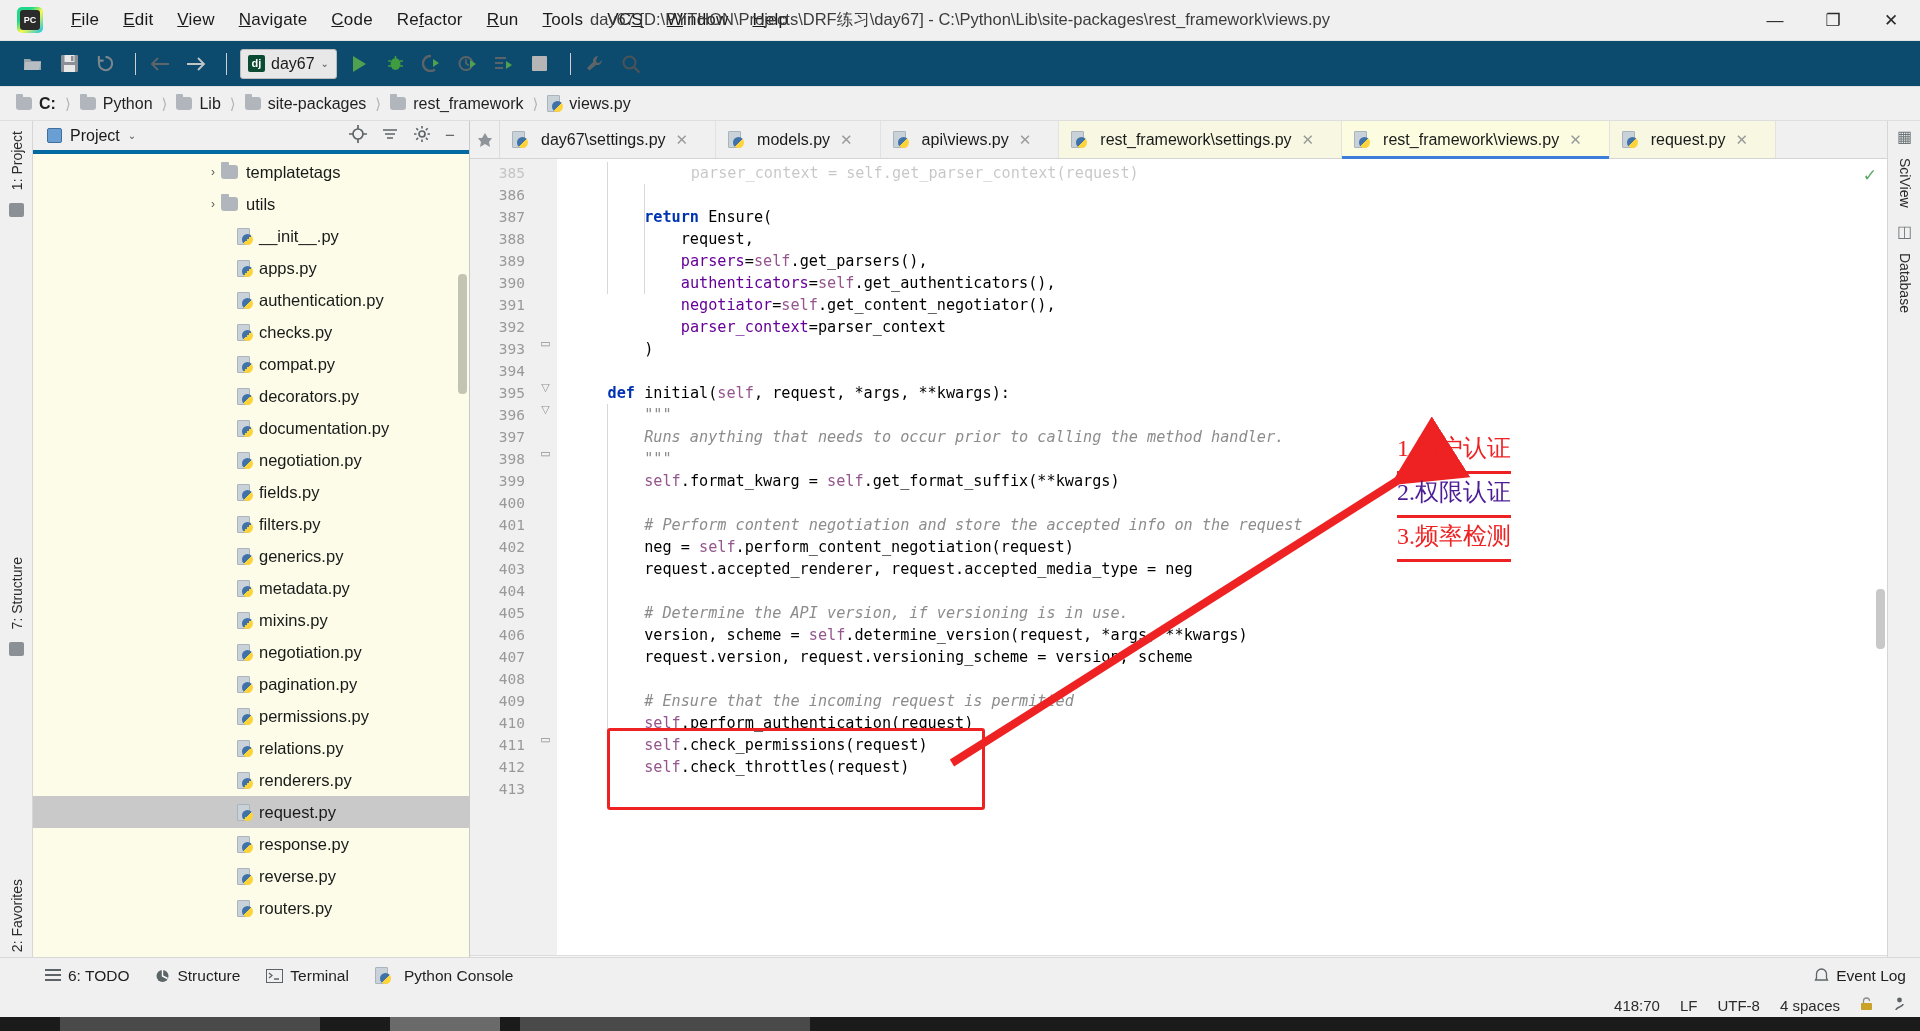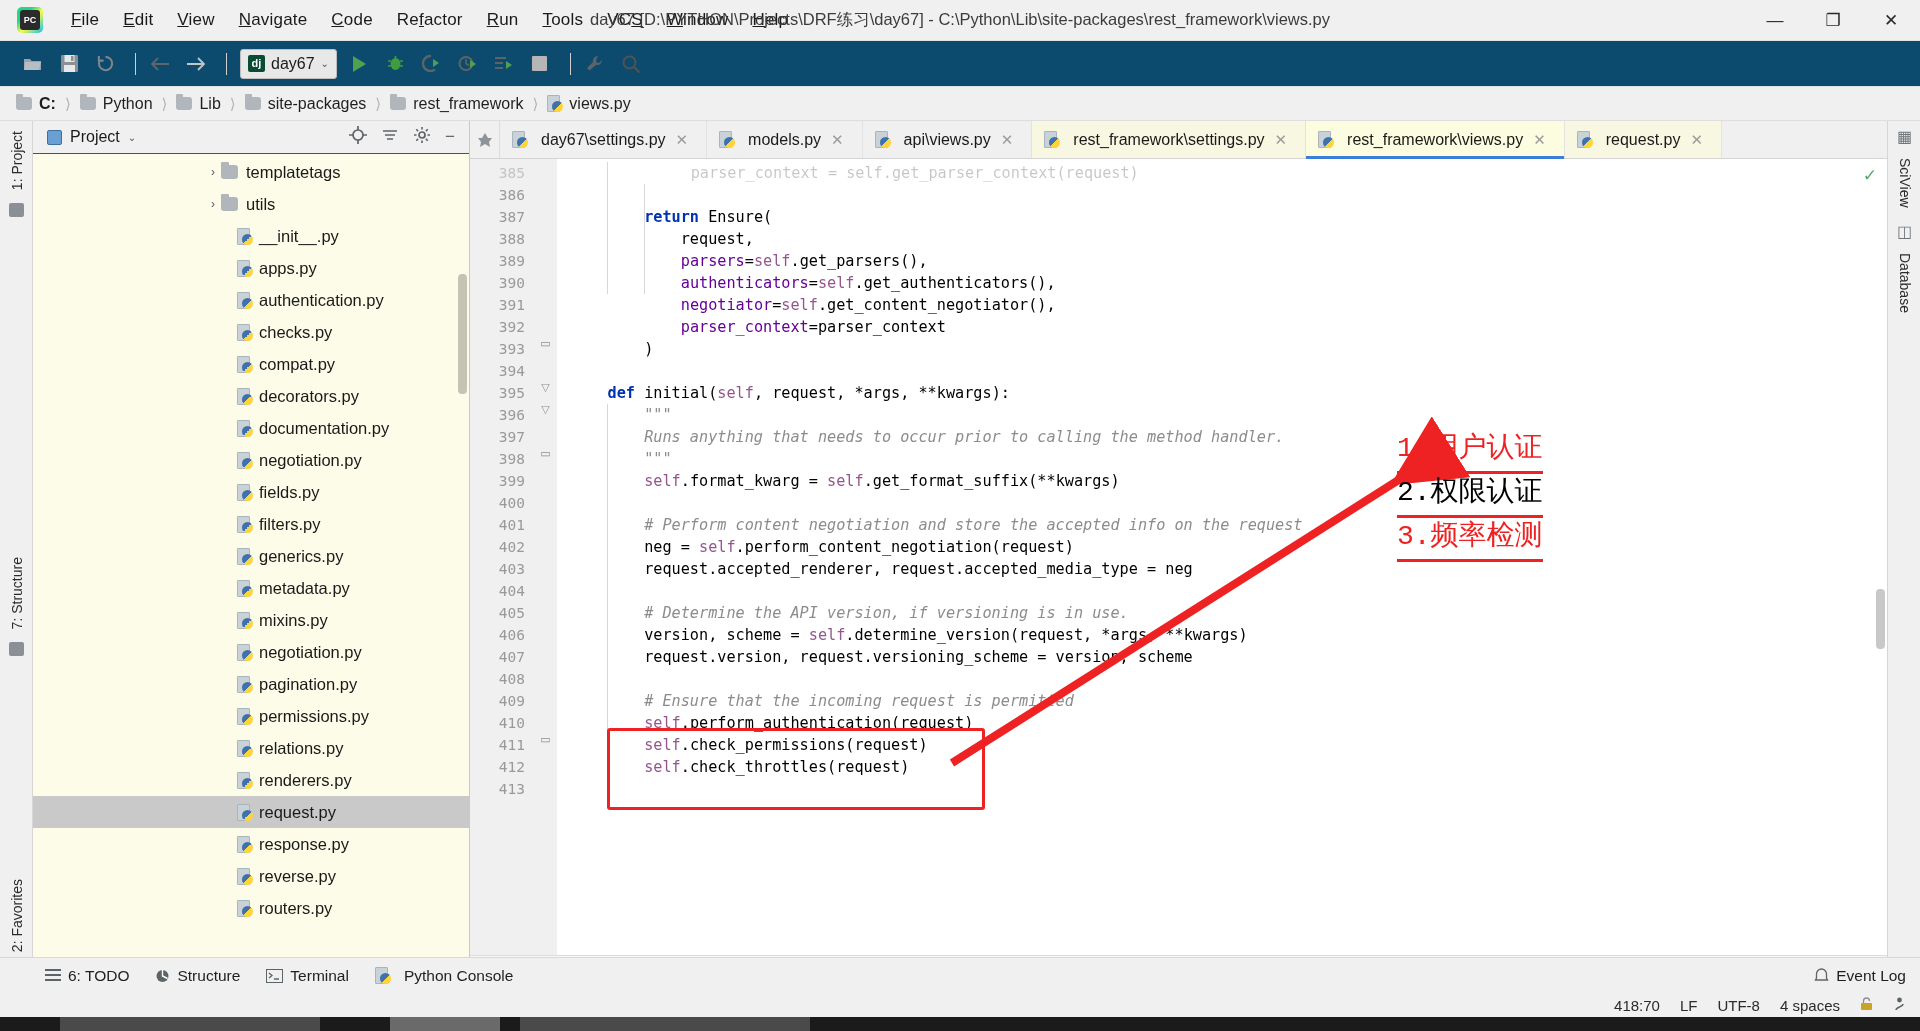--- a/index.html
+++ b/index.html
@@ -117,21 +117,21 @@
   .rr-top { position: absolute; top: 6px; left: 0; width: 33px; display:flex; flex-direction: column; align-items:center; }
 
   
   .project-panel {
     position: absolute; top: 121px; left: 33px; width: 437px; bottom: 38px;
     background: #fcfce8; border-right: 1px solid #c9c9c9;
     display: flex; flex-direction: column;
   }
   .pp-header {
     height: 33px; background: #f0f0f0; display: flex; align-items: center;
-    padding: 0 8px 0 14px; border-bottom: 1px solid #0369a1; flex: 0 0 auto;
+    padding: 0 8px 0 14px; border-bottom: 4px solid #0369a1; flex: 0 0 auto;
   }
   .pp-title { font-size: 16px; color: #1a1a1a; margin-left: 8px; }
   .pp-blue { width: 15px; height: 15px; background: #6a9fd4; border-radius: 2px; border:1px solid #3f6f9f;}
   .pp-actions { margin-left: auto; display: flex; align-items: center; gap: 14px; padding-right: 6px;}
   .pp-tree { flex: 1 1 auto; overflow: hidden; position: relative; padding-top: 2px; }
   .trow {
     height: 32px; display: flex; align-items: center; font-size: 16.5px; color: #1a1a1a;
     padding-left: 0; white-space: nowrap;
   }
   .trow.sel { background: #c9c9c9; }
@@ -158,21 +158,21 @@
   }
   .tabbar {
     height: 38px; background: #f0f0f0; display: flex; align-items: stretch;
     flex: 0 0 auto; border-bottom: 1px solid #d4d4d4; position: relative;
   }
   .tab-pin {
     width: 30px; display:flex; align-items:center; justify-content:center;
     border-right:1px solid #dcdcdc;
   }
   .etab {
-    display: flex; align-items: center; gap: 7px; padding: 0 18px 0 12px;
+    display: flex; align-items: center; gap: 7px; padding: 0 27px 0 12px;
     font-size: 16px; color: #1a1a1a; border-right: 1px solid #e2e2e2;
     cursor: default; position: relative;
   }
   .etab.active { background: #fcfce0; }
   .etab.hi { background: #f7f7e2; }
   .etab.active::after {
     content:""; position:absolute; left:0; right:0; bottom:-1px; height:3px; background:#3b7dd8;
   }
   .etab .x { color: #9a9a9a; font-size: 15px; margin-left: 3px; }
 
@@ -211,22 +211,22 @@
   }
   .ok-check { position: absolute; right: 10px; top: 6px; color: #59a869; font-size: 17px; }
 
   
   .red-box {
     position: absolute; border: 3px solid #ee2222; border-radius: 3px;
     pointer-events: none;
   }
   .arrow-svg { position: absolute; left: 0; top: 0; pointer-events: none; }
   .cn-note {
-    position: absolute; color: #ee2222; font-size: 28px; line-height: 43px;
-    font-family: Liberation Mono, monospace; font-weight: 500; white-space: nowrap;
+    position: absolute; color: #ee2222; font-size: 24px; line-height: 43px;
+    font-family: Liberation Serif, serif; font-weight: 500; white-space: nowrap;
   }
 
   .navbar-bottom {
     height: 38px; background: #f7f7f7; border-top: 1px solid #dcdcdc;
     display: flex; align-items: center; padding-left: 35px; flex: 0 0 auto;
     font-size: 16px; color: #4b4b4b; gap: 10px;
   }
   .navbar-bottom .sep { color: #b0b0b0; }
 
   
@@ -713,21 +713,21 @@
           <defs>
             <marker id="ah" markerWidth="9" markerHeight="9" refX="1" refY="4.5" orient="auto">
               <path d="M9,0 L0,4.5 L9,9 z" fill="#ee2222"></path>
             </marker>
           </defs>
           <line x1="395" y1="604" x2="840" y2="322" stroke="#ee2222" stroke-width="8" marker-end="url(#ah)"></line>
         </svg>
 
         <div id="notes">
             <div class="cn-note" style="left: 840px; top: 268px; color: rgb(238, 34, 34); border-bottom: 3px solid rgb(238, 34, 34); padding-bottom: 1px;">1.用户认证</div>
-            <div class="cn-note" style="left: 840px; top: 312px; color: #000000; border-bottom: 3px solid rgb(238, 34, 34); padding-bottom: 1px;">2.权限认证</div>
+            <div class="cn-note" style="left: 840px; top: 312px; color: #4c1d95; border-bottom: 3px solid rgb(238, 34, 34); padding-bottom: 1px;">2.权限认证</div>
             <div class="cn-note" style="left: 840px; top: 356px; color: rgb(238, 34, 34); border-bottom: 3px solid rgb(238, 34, 34); padding-bottom: 1px;">3.频率检测</div>
           </div>
       </div>
       <div class="code-scroll"></div>
       <div class="ok-check">✓</div>
     </div>
 
     <div class="navbar-bottom">
       <span>APIView</span>
       <span class="sep">›</span>

